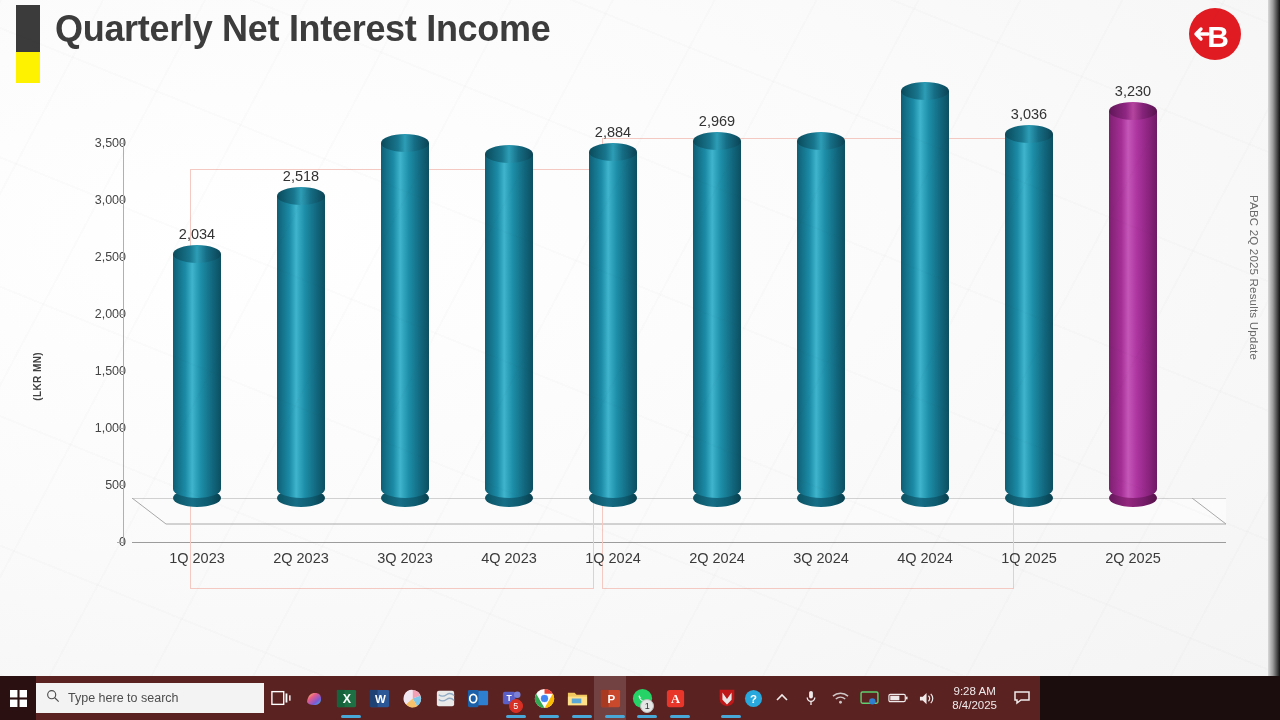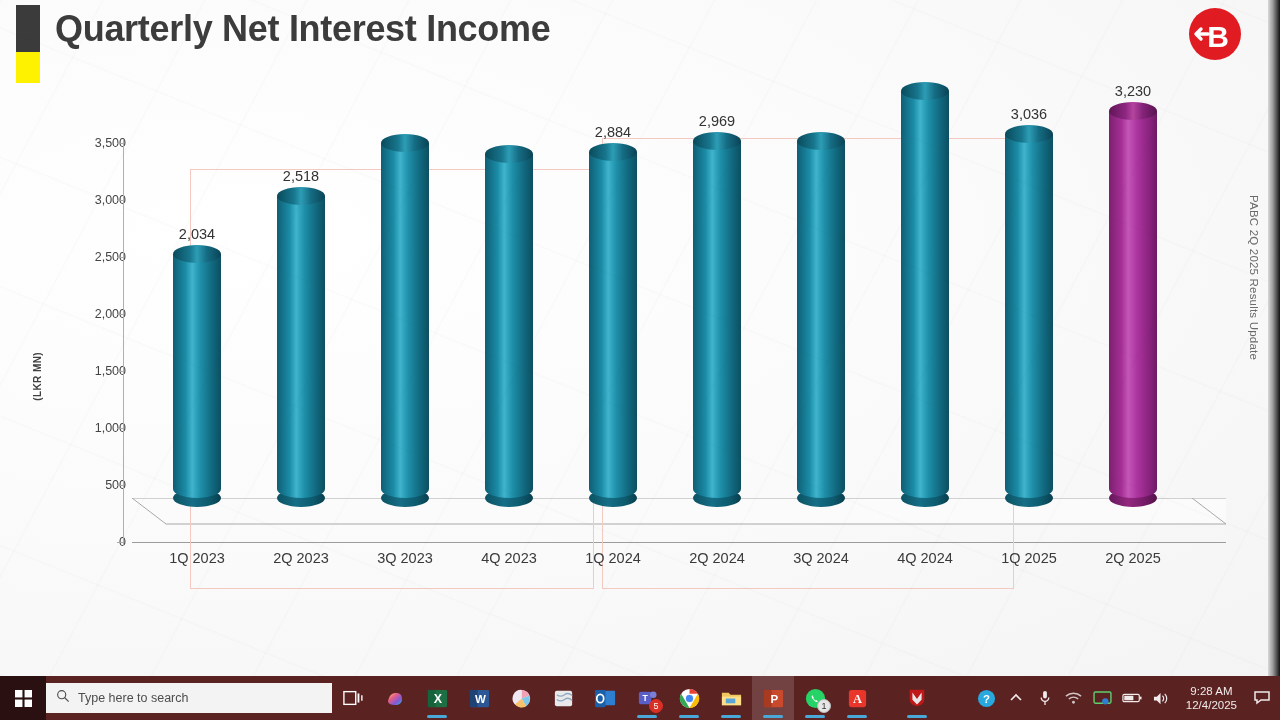--- a/index.html
+++ b/index.html
@@ -96,21 +96,21 @@
   
   #cats { position:absolute; left:96px; top:428px; width:1094px; height:36px; }
   .cat { position:absolute; transform:translateX(-50%);
     font-size:14.5px; color:#3a3a3a; white-space:nowrap; }
 
   
   .groupbox { position:absolute; border:1px solid #f3c9c2; }
 
   
   #taskbar {
-    position:absolute; left:0; bottom:0; width:1280px; height:44px;
+    position:absolute; left:0; bottom:0; width:1040px; height:44px;
     background:#5b2222; display:flex; align-items:center;
   }
   #startbtn { width:46px; height:44px; display:flex; align-items:center; justify-content:center; background:#2a1010;}
   #searchbox {
     width:286px; height:30px; background:#f3f3f3; display:flex; align-items:center;
     gap:8px; padding:0 10px; margin-left:0px;
   }
   #searchbox .ph { font-size:12.5px; color:#4d4d4d; }
   .tbicon { width:42px; height:44px; display:flex; align-items:center; justify-content:center; position:relative; }
   .tbicon.active { background:rgba(255,255,255,0.14); }
@@ -469,21 +469,21 @@
       </div>
       <div class="trayicon">
         <svg width="16" height="15" viewBox="0 0 17 16">
           <polygon points="1,6 4,6 8,2 8,14 4,10 1,10" fill="#f0eaea"></polygon>
           <path d="M10 5 a4 4 0 0 1 0 6" fill="none" stroke="#f0eaea" stroke-width="1.3"></path>
           <path d="M12.5 3 a7 7 0 0 1 0 10" fill="none" stroke="#f0eaea" stroke-width="1.3"></path>
         </svg>
       </div>
       <div id="clock">
         <div>9:28 AM</div>
-        <div>12/4/2025</div>
+        <div>8/4/2025</div>
       </div>
       <div class="trayicon">
         <svg width="18" height="16" viewBox="0 0 18 16">
           <path d="M2 2 h14 v8 h-8 l-4 3 v-3 h-2 z" fill="none" stroke="#f0eaea" stroke-width="1.5"></path>
         </svg>
       </div>
     </div>
 
   </div>
 </div>

